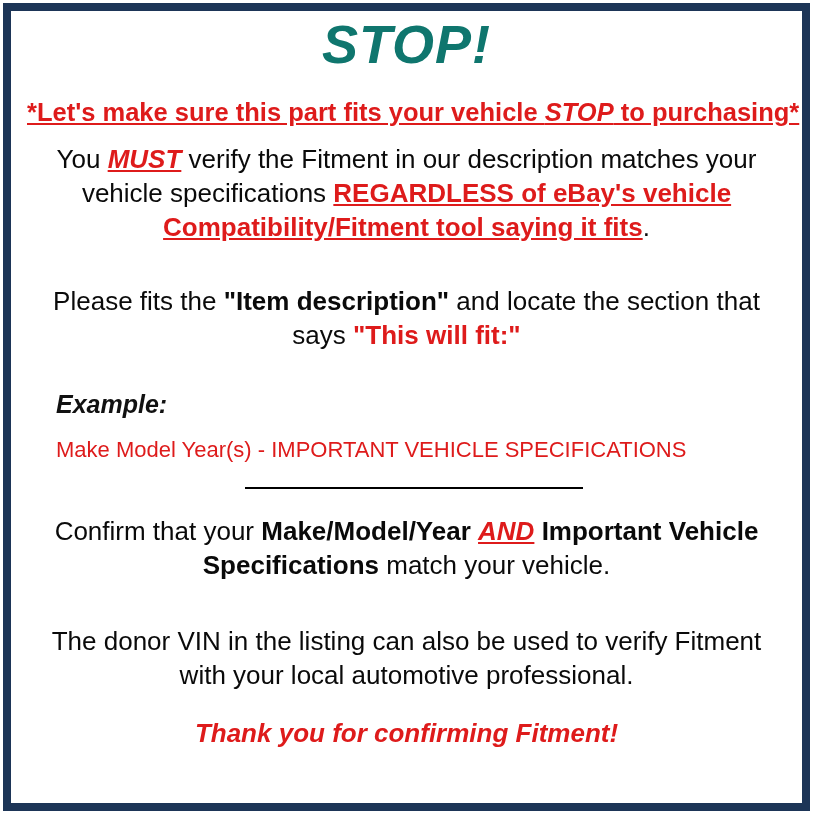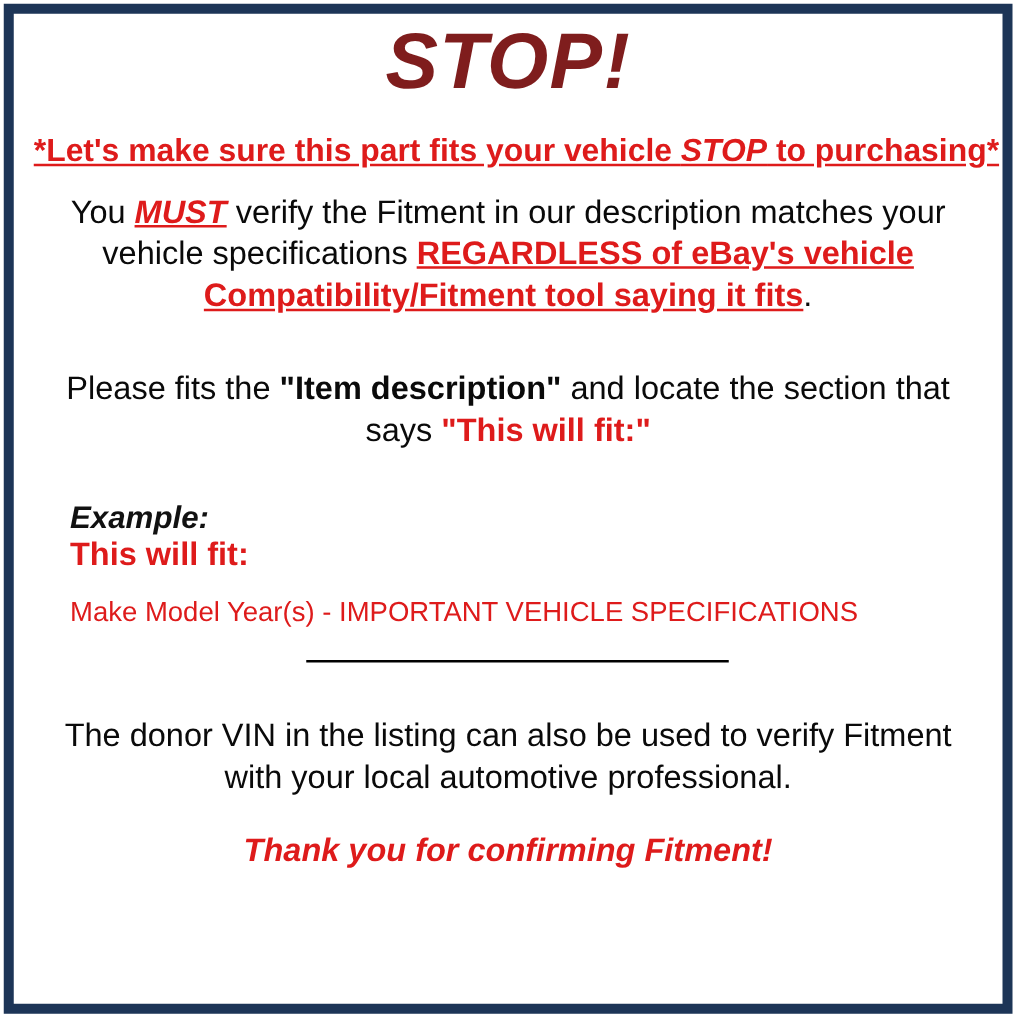--- a/index.html
+++ b/index.html
@@ -43,25 +43,25 @@
   .red      { color: #DE1B1B; }
   .b        { font-weight: bold; }
   .i        { font-style: italic; }
   .biu      { font-weight: bold; font-style: italic; text-decoration: underline; }
   .bu       { font-weight: bold; text-decoration: underline; }
 
   
   .stop-title {
     margin: 0;
     padding-top: 6px;
-    font-size: 63px;
+    font-size: 54px;
     line-height: 1.02;
     font-weight: bold;
     font-style: italic;
-    color: #7f1d1d;
+    color: #0f766e;
     letter-spacing: 1px;
     text-align: center;
   }
 
   
   .tagline {
     margin: 26px 0 0 0;
     font-size: 25.5px;
     line-height: 1.15;
     font-weight: bold;
@@ -151,28 +151,28 @@
       <h1 class="stop-title">STOP!</h1>
 
       <p class="tagline"><span>*Let's make sure this part fits your vehicle </span><span class="i">STOP</span><span> to purchasing*</span></p>
 
       <p class="para para-must"><span>You </span><span class="biu red">MUST</span><span> verify the Fitment in our description matches your vehicle specifications </span><span class="bu red">REGARDLESS of eBay's vehicle Compatibility/Fitment tool saying it fits</span><span>.</span></p>
 
       <p class="para para-view"><span>Please fits the </span><span class="b">"Item description"</span><span> and locate the section that says </span><span class="b red">"This will fit:"</span></p>
 
       <div class="example-block">
         <p class="example-label">Example:</p>
-        <p class="example-fit">This will fit:</p>
         <p class="example-spec">Make Model Year(s) - IMPORTANT VEHICLE SPECIFICATIONS</p>
       </div>
 
       <div class="divider-wrap">
         <hr class="divider">
       </div>
 
+      <p class="para para-confirm"><span>Confirm that your </span><span class="b">Make/Model/Year</span><span> </span><span class="biu red">AND</span><span> </span><span class="b">Important Vehicle Specifications</span><span> match your vehicle.</span></p>
 
       <p class="para para-vin">The donor VIN in the listing can also be used to verify Fitment with your local automotive professional.</p>
 
       <p class="thankyou">Thank you for confirming Fitment!</p>
 
     </div>
   </div>
 </div>
 
 </body></html>

